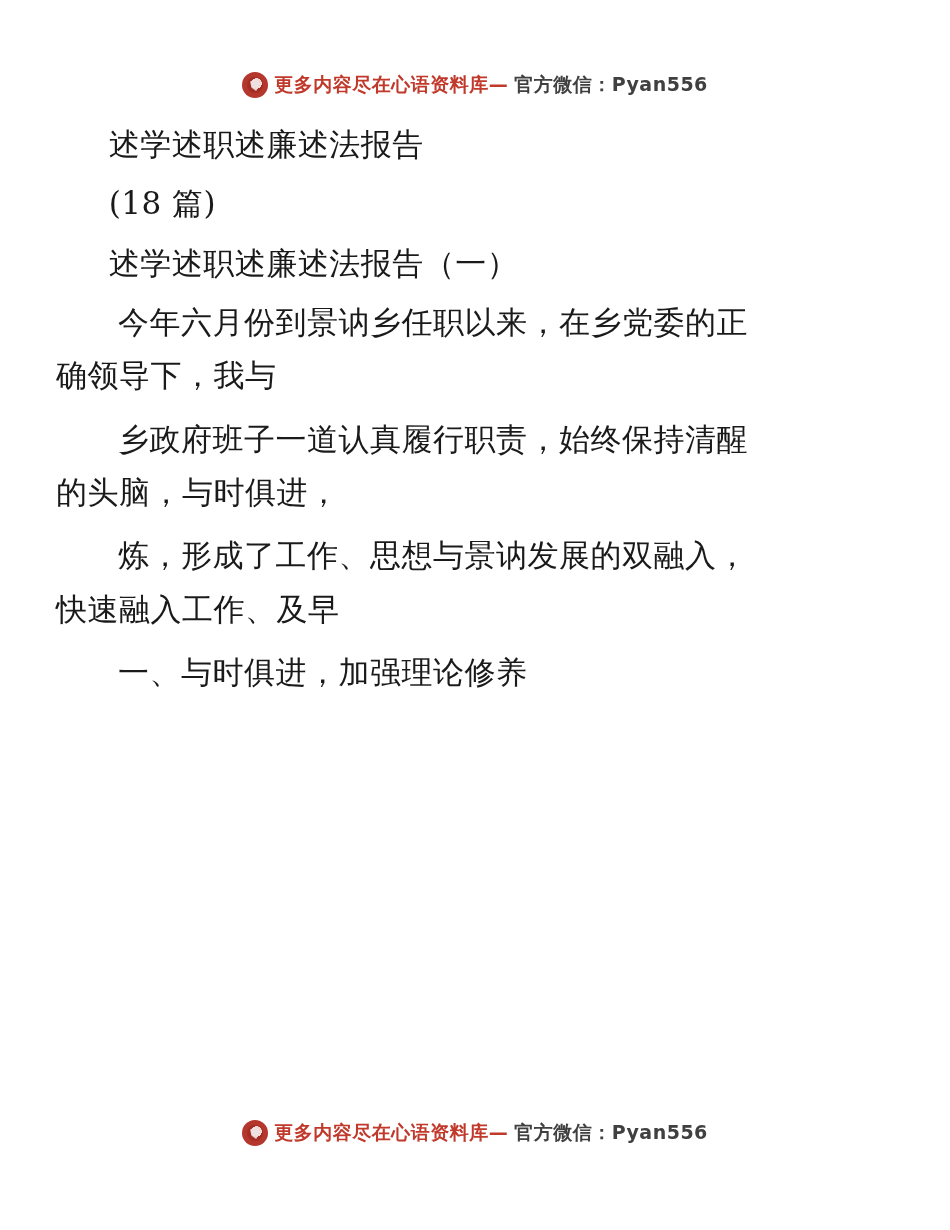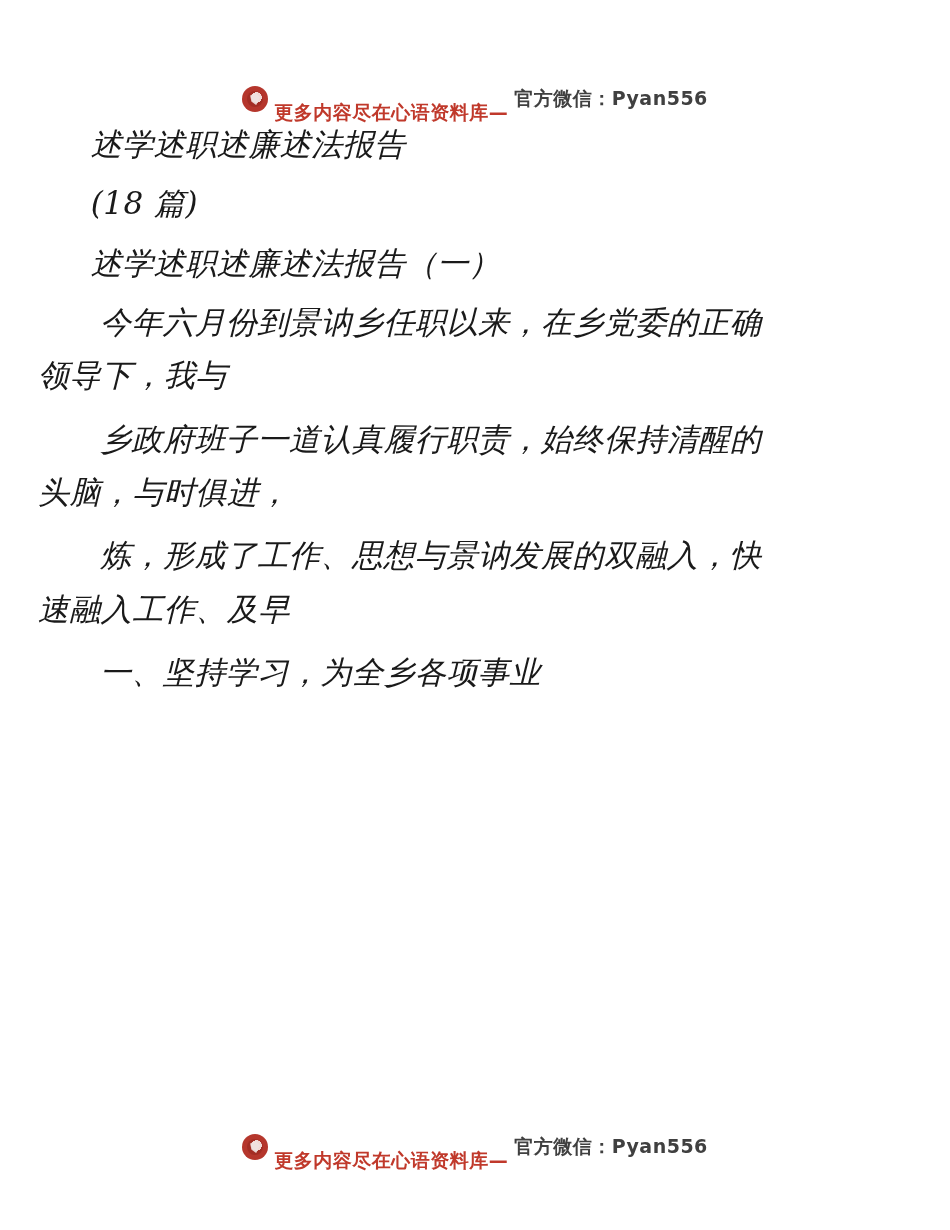--- a/index.html
+++ b/index.html
@@ -67,39 +67,37 @@
     background: #efe2df;
     clip-path: polygon(0% 20%, 55% 0%, 100% 35%, 60% 100%, 12% 70%);
     opacity: .92;
   }
   .wm-text {
     font-family: "DejaVu Sans", "Liberation Sans", sans-serif;
     font-size: 19px;
     font-weight: 700;
     color: #c0392b;
     letter-spacing: .5px;
-    margin-top: 28px;
   }
   .wm-wechat {
     font-family: "DejaVu Sans", "Liberation Sans", sans-serif;
     font-size: 19px;
     font-weight: 700;
     color: #404040;
     letter-spacing: .5px;
   }
 
   
   .doc {
     position: absolute;
     left: 0;
     top: 118px;
     width: 842px;
-    padding: 0 78px 0 38px;
+    padding: 0 78px 0 56px;
     box-sizing: border-box;
-    font-style: italic;
   }
   .para {
     font-size: 31px;
     line-height: 1.72;
     color: #1a1a1a;
     margin: 0 0 10px 0;
     text-indent: 2em;
     letter-spacing: 0.5px;
     font-family: "DejaVu Serif", "Liberation Serif", serif;
     text-align: left;
@@ -119,21 +117,21 @@
     <span class="wm-wechat">官方微信：Pyan556</span>
   </div>
 
   <div class="doc">
     <p class="para title tight">述学述职述廉述法报告</p>
     <p class="para title tight">(18 篇)</p>
     <p class="para title tight">述学述职述廉述法报告（一）</p>
     <p class="para">今年六月份到景讷乡任职以来，在乡党委的正确领导下，我与</p>
     <p class="para">乡政府班子一道认真履行职责，始终保持清醒的头脑，与时俱进，</p>
     <p class="para">炼，形成了工作、思想与景讷发展的双融入，快速融入工作、及早</p>
-    <p class="para">一、坚持学习，为全乡各项事业</p>
+    <p class="para">一、与时俱进，加强理论修养</p>
   </div>
 
   <div class="wm-banner wm-bottom">
     <span class="wm-logo"></span>
     <span class="wm-text">更多内容尽在心语资料库—</span>
     <span class="wm-wechat">官方微信：Pyan556</span>
   </div>
 
 </div>
 

